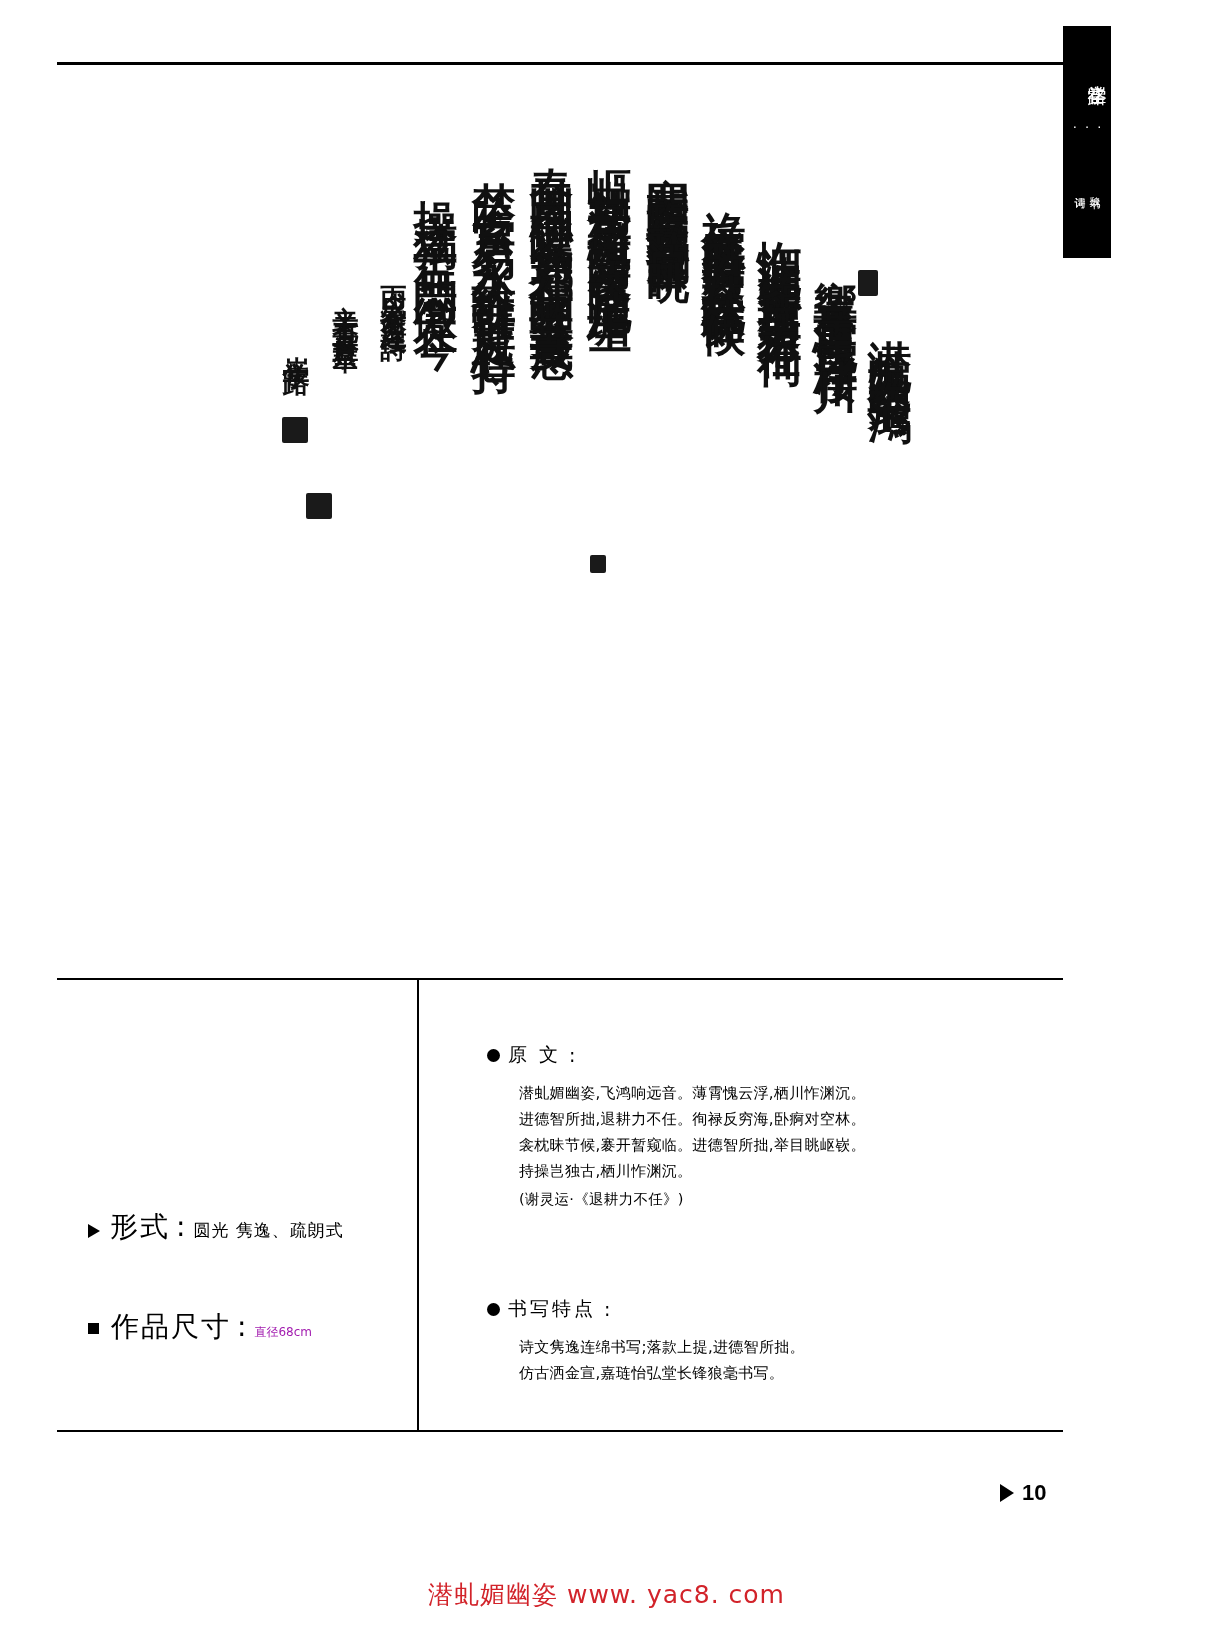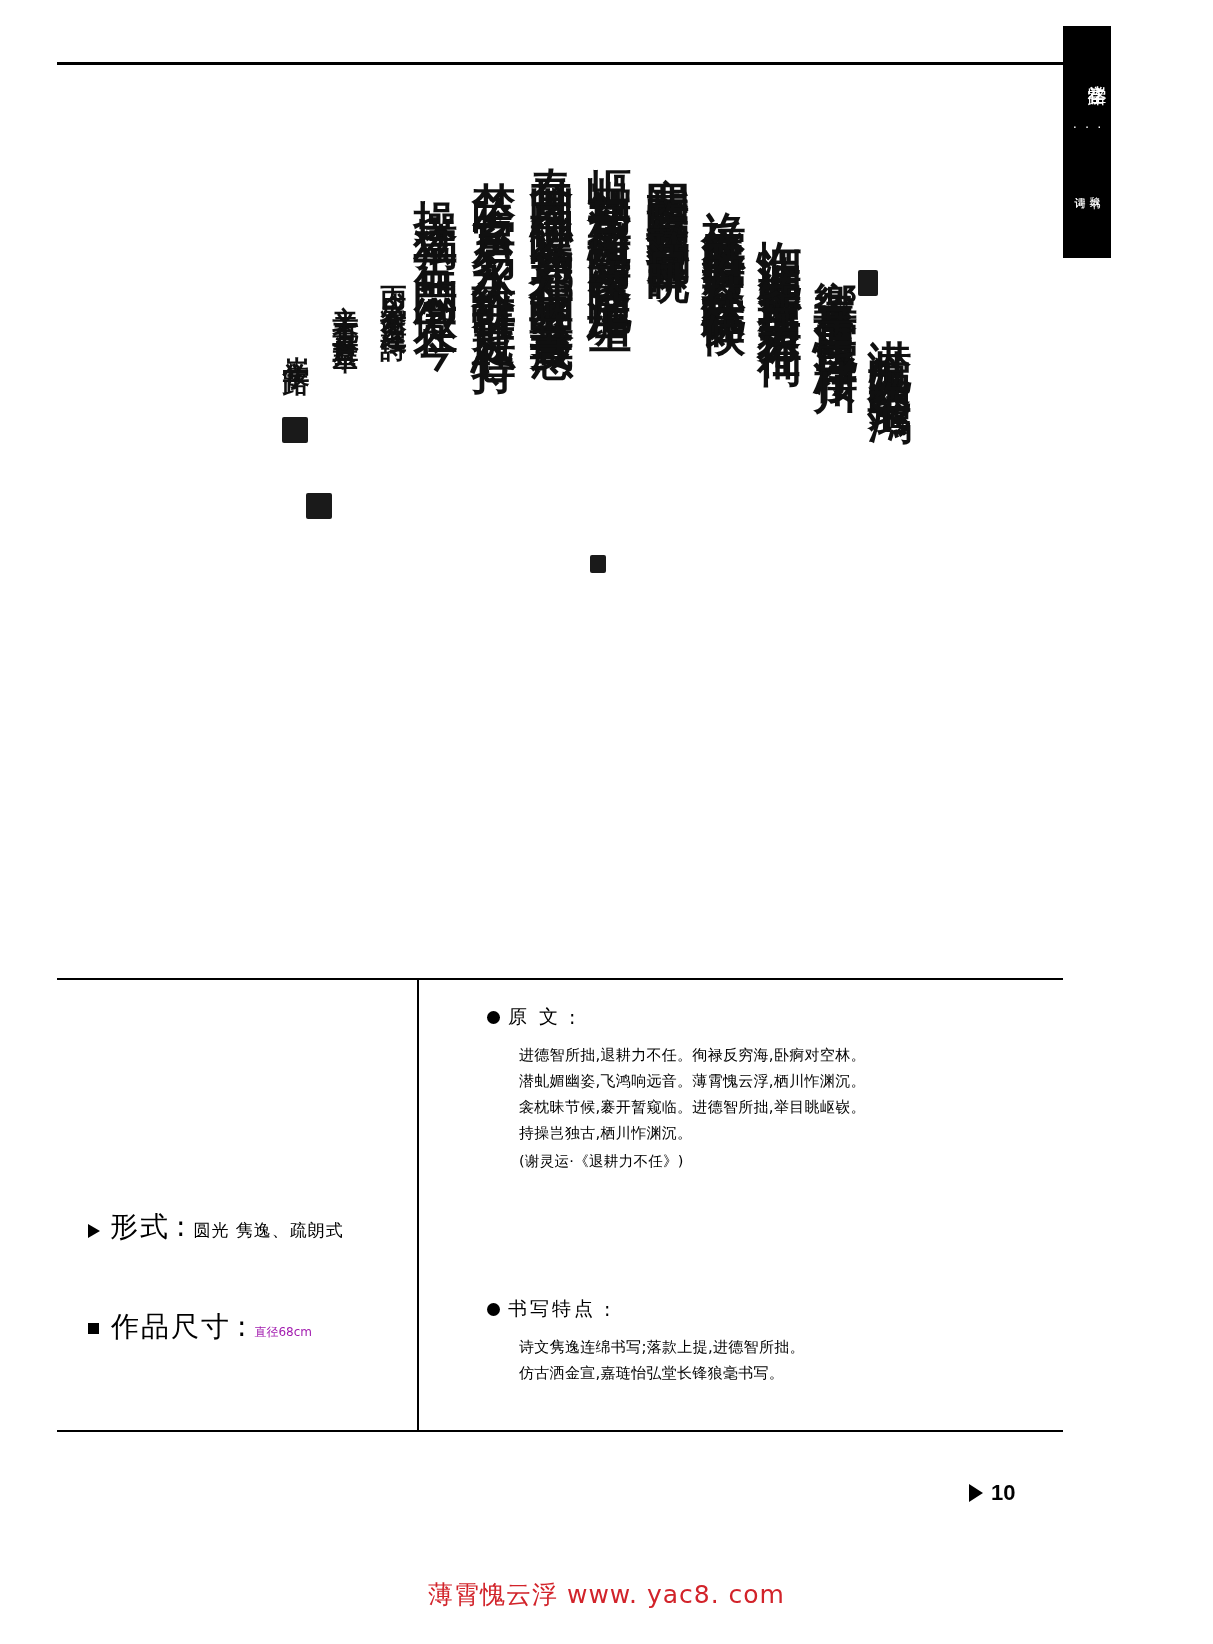--- a/index.html
+++ b/index.html
@@ -219,21 +219,21 @@
   .sec-body .ln { white-space: nowrap; }
   .src-line {
     margin-top: 2px;
     font-size: 14.5px;
     letter-spacing: 0.3px;
   }
 
   
   .pg {
     position: absolute;
-    left: 969px;
+    left: 1000px;
     top: 1480px;
     display: flex;
     align-items: center;
     gap: 8px;
   }
   .pg-tri {
     width: 0; height: 0;
     border-left: 14px solid #000;
     border-top: 9px solid transparent;
     border-bottom: 9px solid transparent;
@@ -303,29 +303,29 @@
     <span class="val-mid">圆光 隽逸、疏朗式</span>
   </div>
 
   <div class="size-row">
     <div class="sq"></div>
     <span class="lbl-big">作品尺寸</span>
     <span class="lbl-big">:</span>
     <span class="val-small">直径68cm</span>
   </div>
 
-  <div class="sec" style="top:1004px;">
+  <div class="sec" style="top:1042px;">
     <div class="sec-head">
       <span class="bullet"></span>
       <span class="sec-title">原 文</span>
       <span class="sec-title">:</span>
     </div>
     <div class="sec-body">
+      <div class="ln">潜虬媚幽姿,飞鸿响远音。薄霄愧云浮,栖川怍渊沉。</div>
       <div class="ln">进德智所拙,退耕力不任。徇禄反穷海,卧痾对空林。</div>
-      <div class="ln">潜虬媚幽姿,飞鸿响远音。薄霄愧云浮,栖川怍渊沉。</div>
       <div class="ln">衾枕昧节候,褰开暂窥临。进德智所拙,举目眺岖嵚。</div>
       <div class="ln">持操岂独古,栖川怍渊沉。</div>
       <div class="ln src-line">(谢灵运·《退耕力不任》)</div>
     </div>
   </div>
 
   <div class="sec" style="top:1296px;">
     <div class="sec-head">
       <span class="bullet"></span>
       <span class="sec-title">书写特点</span>
@@ -335,15 +335,15 @@
       <div class="ln">诗文隽逸连绵书写;落款上提,进德智所拙。</div>
       <div class="ln">仿古洒金宣,嘉琏怡弘堂长锋狼毫书写。</div>
     </div>
   </div>
 
   <div class="pg">
     <div class="pg-tri"></div>
     <span class="pg-num">10</span>
   </div>
 
-  <div class="footer">薄霄愧云浮 www. yac8. com</div>
+  <div class="footer">潜虬媚幽姿 www. yac8. com</div>
 
 </div>
 
 </body></html>

